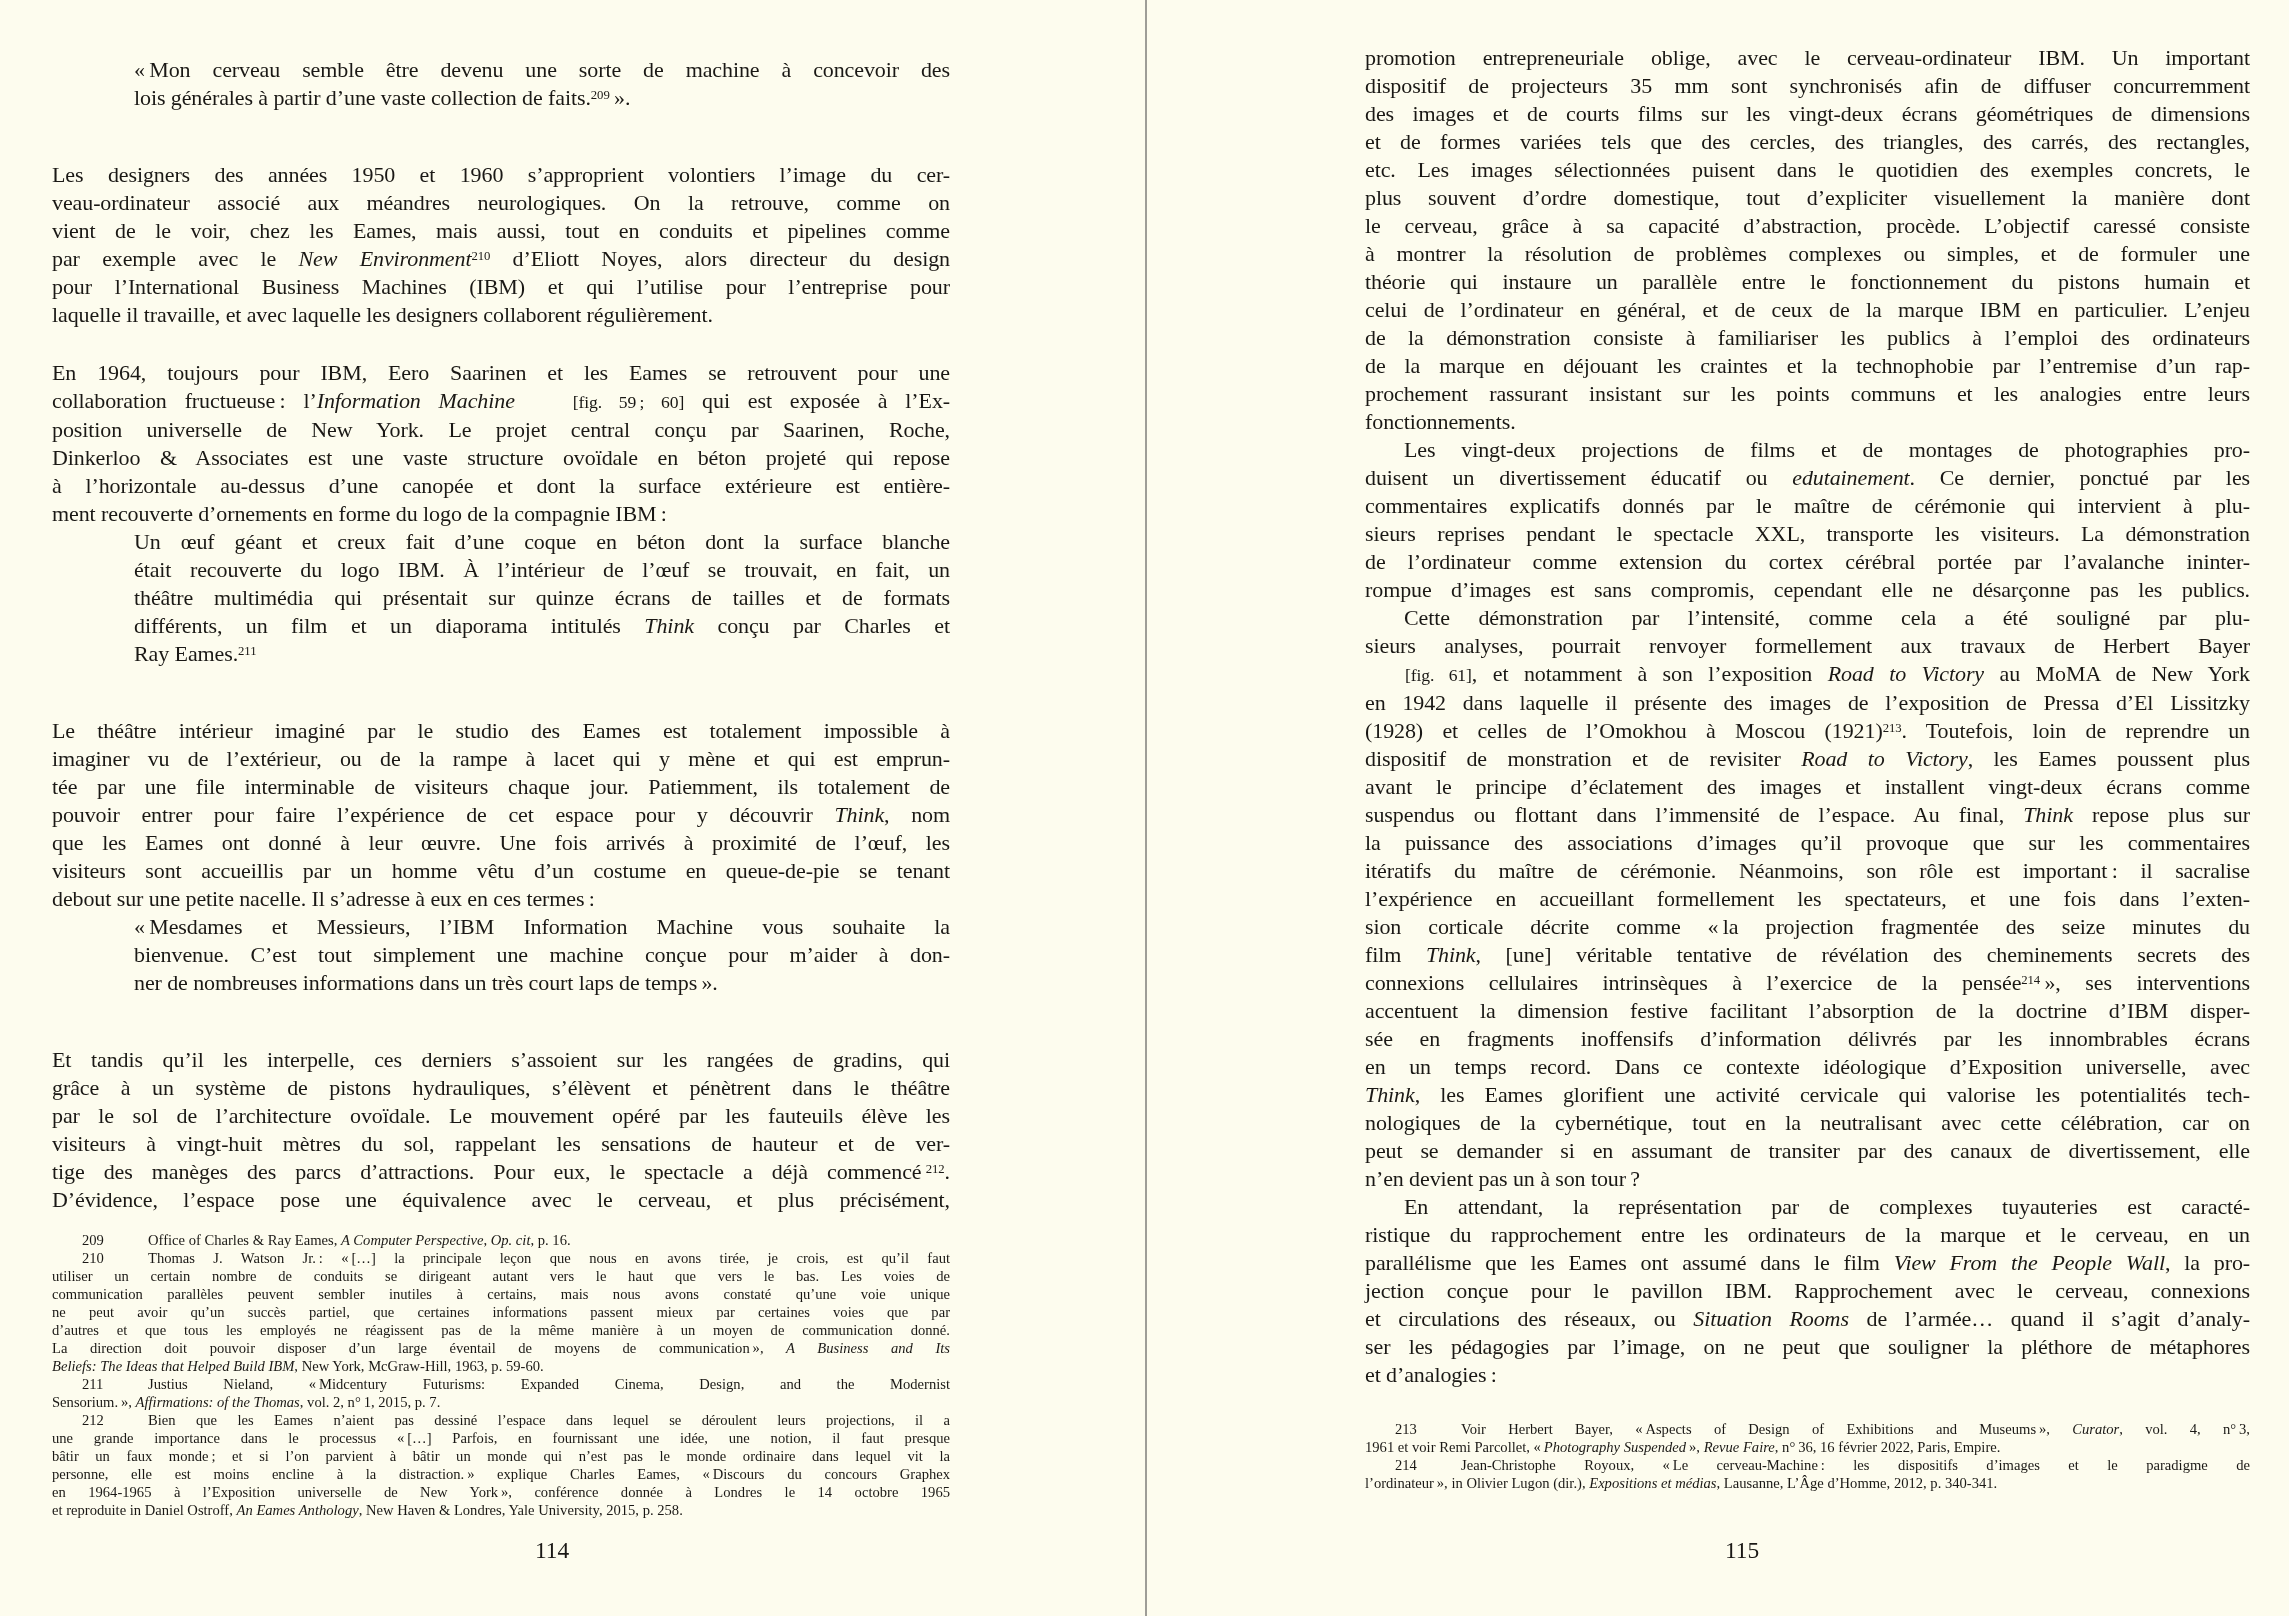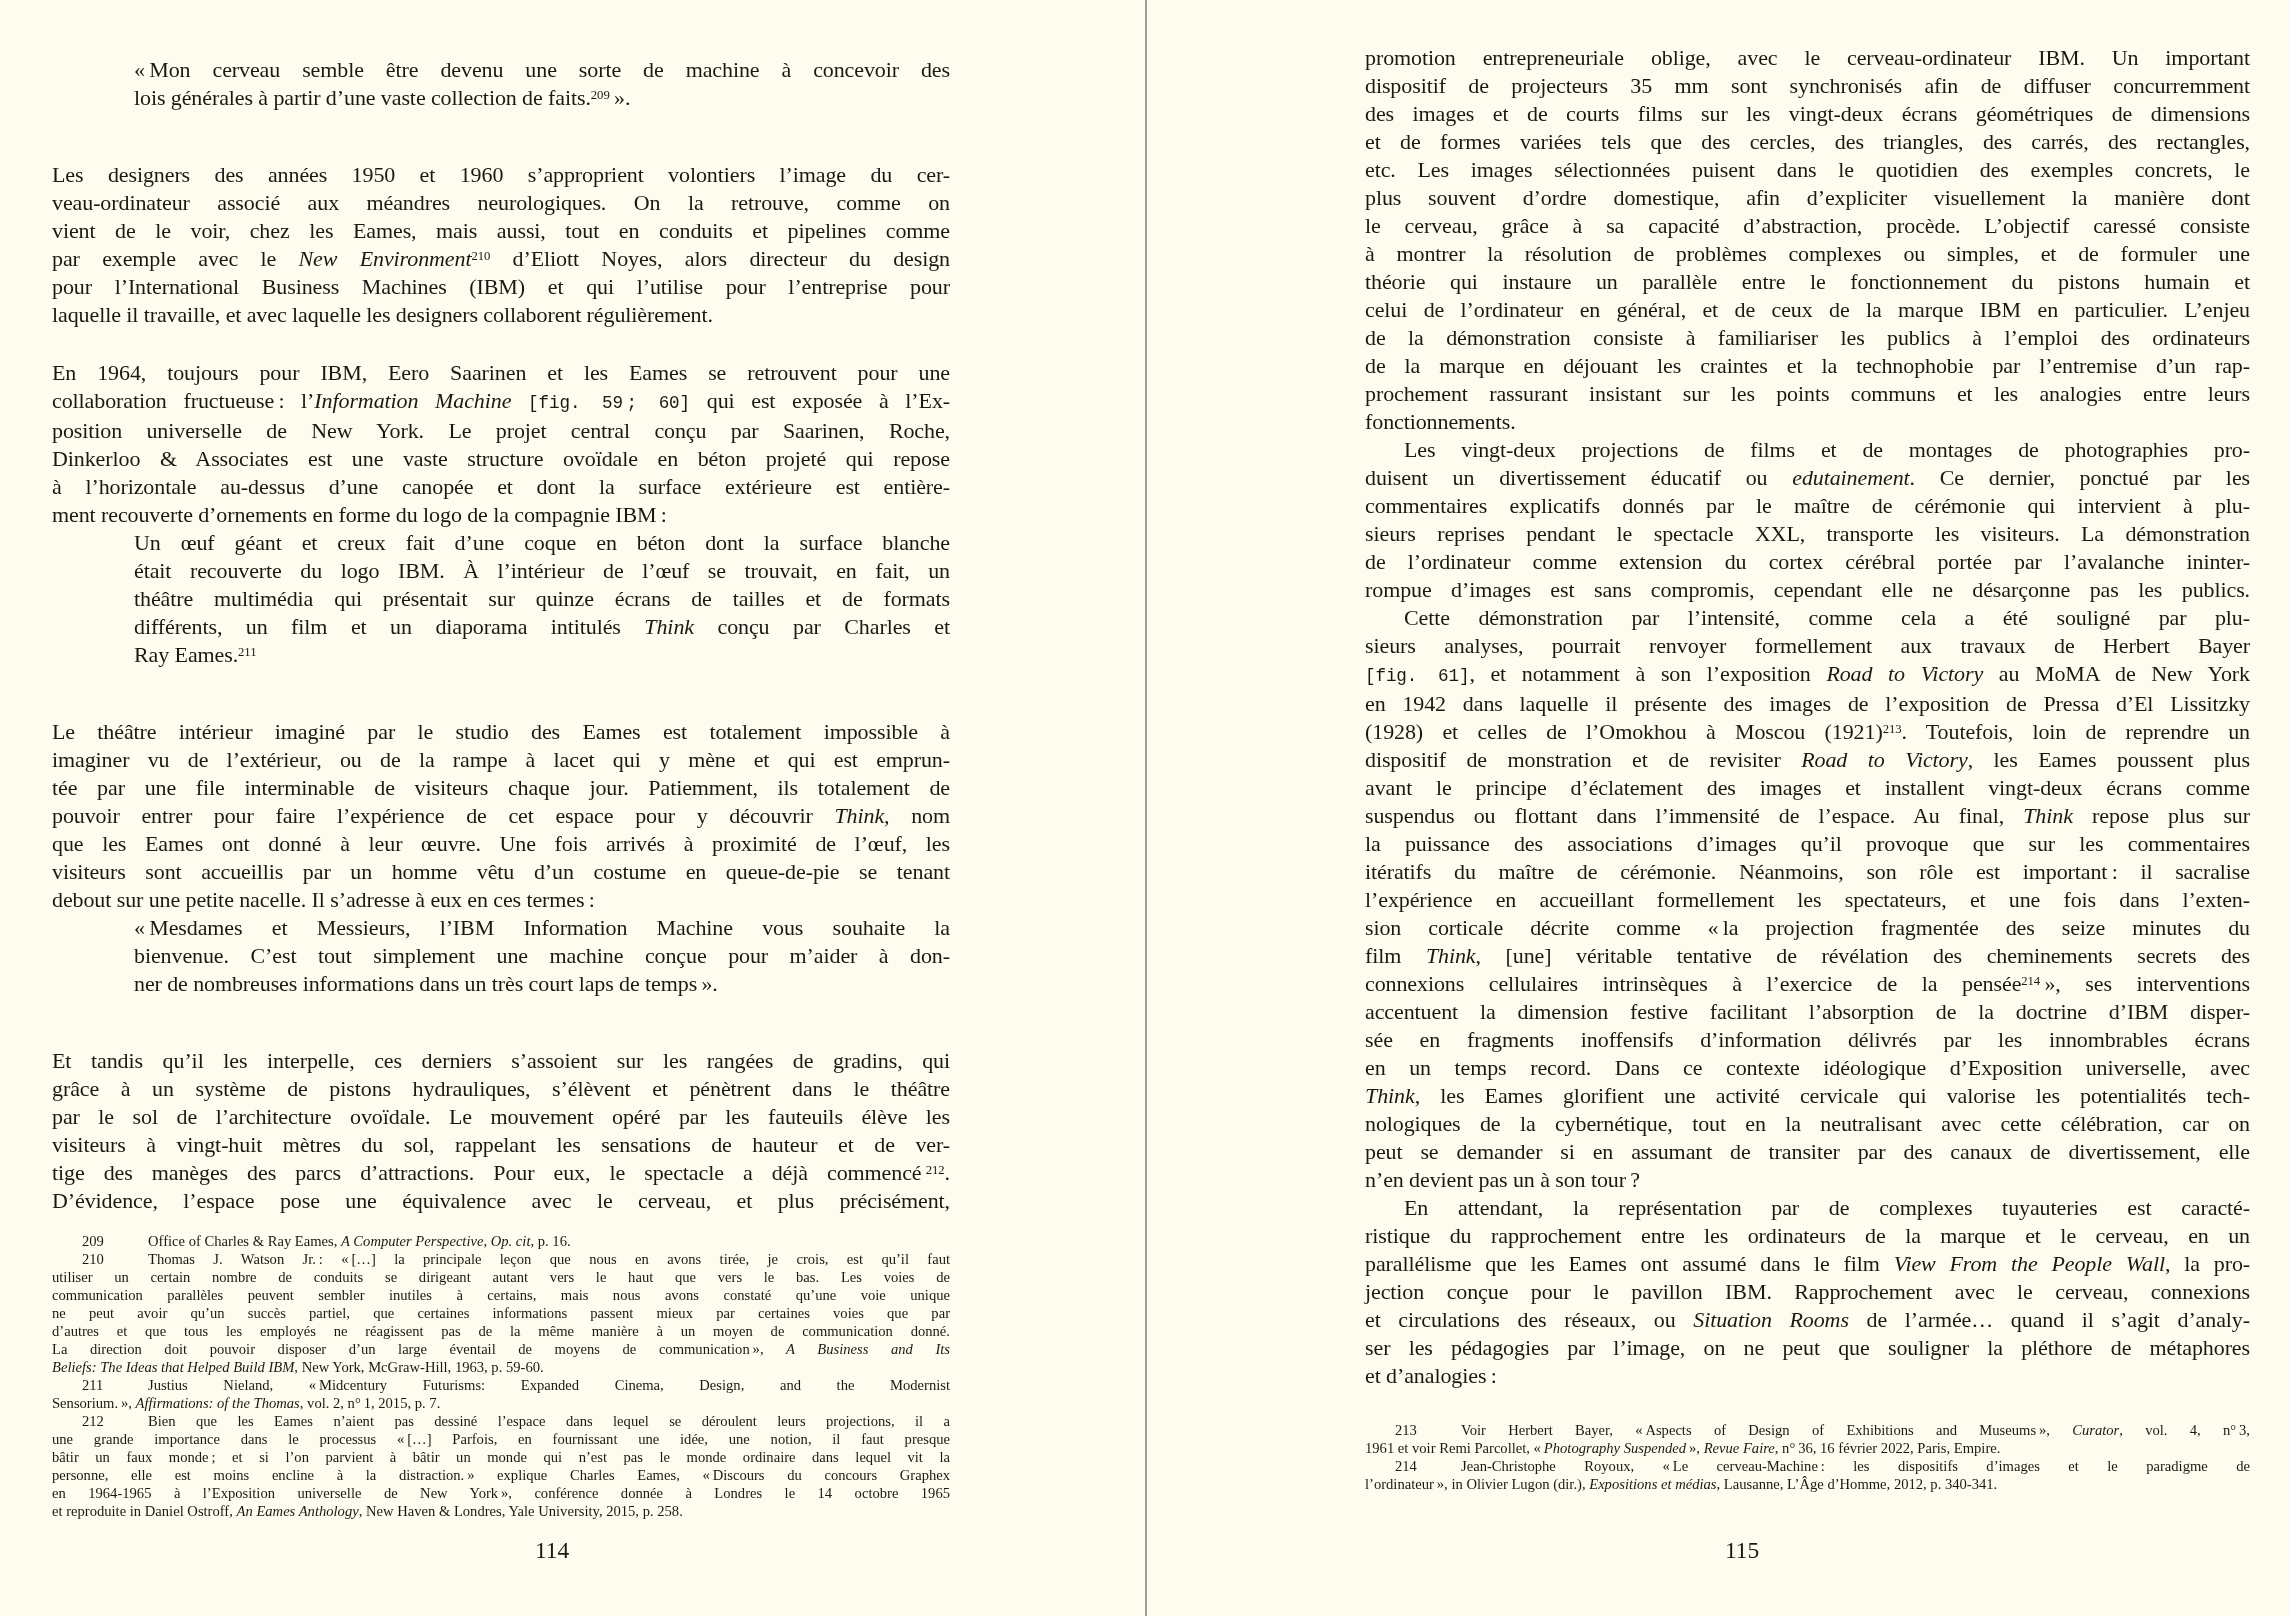--- a/index.html
+++ b/index.html
@@ -20,21 +20,21 @@
   .block.para.indent .line:first-child{text-indent:39px;}
   .line{text-align:justify;text-align-last:justify;}
   .line.last{text-align-last:left;}
   .gap-lg{margin-top:49px;}
   .gap-md{margin-top:30px;}
   .gap-fn-l{margin-top:17px;}
   .gap-fn-r{margin-top:31px;}
   .block.footnote{font-size:14.6px;line-height:18px;letter-spacing:0;}
   .fn-num{display:inline-block;padding-left:30px;width:66px;}
   sup{font-size:0.58em;line-height:0;vertical-align:baseline;position:relative;top:-0.5em;}
-  .fig{font-family:Liberation Mono, monospace;font-size:0.8em;}
+  .fig{font-family:Liberation Serif, serif;font-size:0.8em;margin-left:40px;}
   .page-number{
     position:absolute;top:1536px;width:112px;text-align:center;
     font-size:23.4px;line-height:28px;
   }
   #pn-left{left:496px;}
   #pn-right{left:1686px;}
 </style>
 </head>
 <body>
 
@@ -115,21 +115,21 @@
       <div class="line last">et reproduite in Daniel Ostroff, <i>An Eames Anthology</i>, New Haven &amp; Londres, Yale University, 2015, p. 258.</div>
     </div>
   </div>
 <div id="body-right" class="page-body">
     <div class="block para">
       <div class="line">promotion entrepreneuriale oblige, avec le cerveau-ordinateur IBM. Un important</div>
       <div class="line">dispositif de projecteurs 35 mm sont synchronisés afin de diffuser concurremment</div>
       <div class="line">des images et de courts films sur les vingt-deux écrans géométriques de dimensions</div>
       <div class="line">et de formes variées tels que des cercles, des triangles, des carrés, des rectangles,</div>
       <div class="line">etc. Les images sélectionnées puisent dans le quotidien des exemples concrets, le</div>
-      <div class="line">plus souvent d’ordre domestique, afin d’expliciter visuellement la manière dont</div>
+      <div class="line">plus souvent d’ordre domestique, tout d’expliciter visuellement la manière dont</div>
       <div class="line">le cerveau, grâce à sa capacité d’abstraction, procède. L’objectif caressé consiste</div>
       <div class="line">à montrer la résolution de problèmes complexes ou simples, et de formuler une</div>
       <div class="line">théorie qui instaure un parallèle entre le fonctionnement du pistons humain et</div>
       <div class="line">celui de l’ordinateur en général, et de ceux de la marque IBM en particulier. L’enjeu</div>
       <div class="line">de la démonstration consiste à familiariser les publics à l’emploi des ordinateurs</div>
       <div class="line">de la marque en déjouant les craintes et la technophobie par l’entremise d’un rap-</div>
       <div class="line">prochement rassurant insistant sur les points communs et les analogies entre leurs</div>
       <div class="line last">fonctionnements.</div>
     </div>
     <div class="block para indent">

